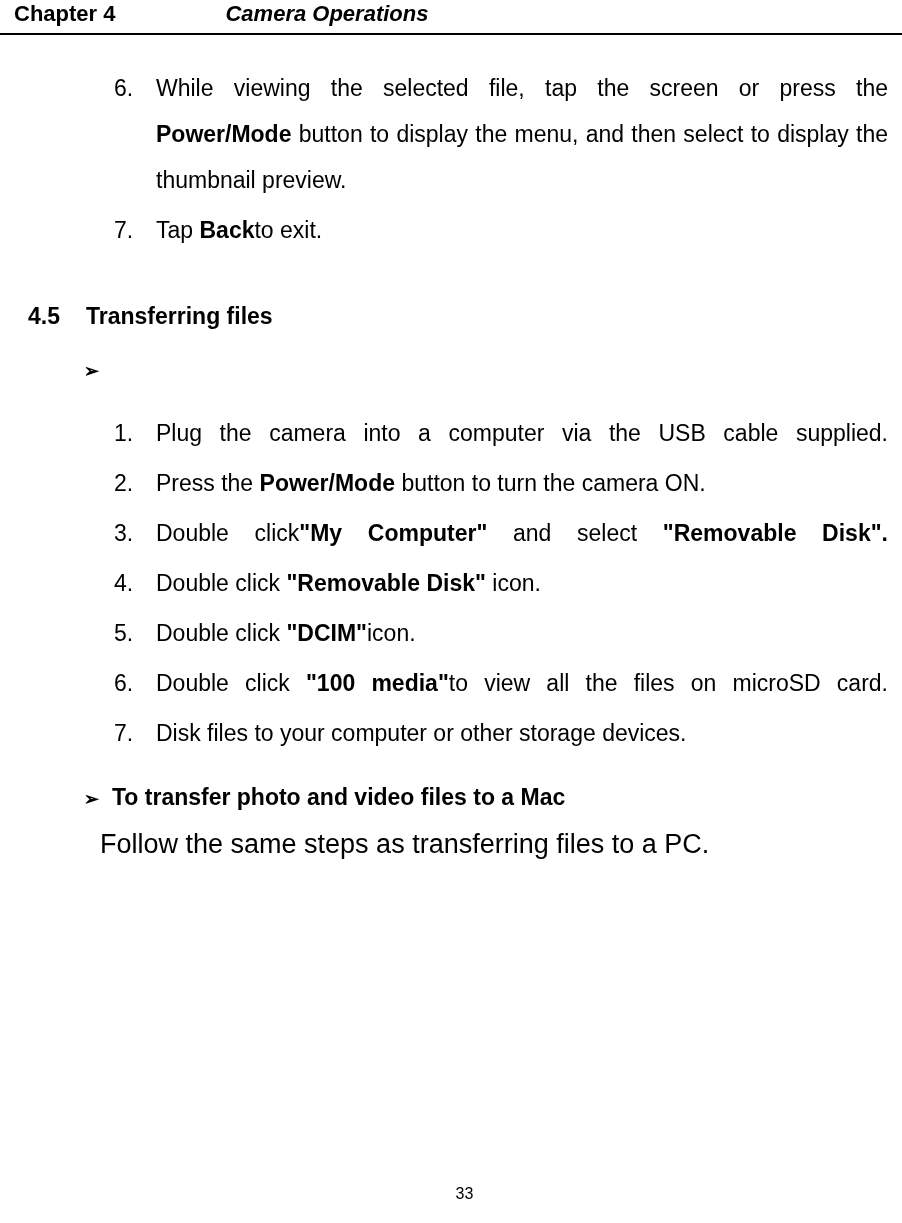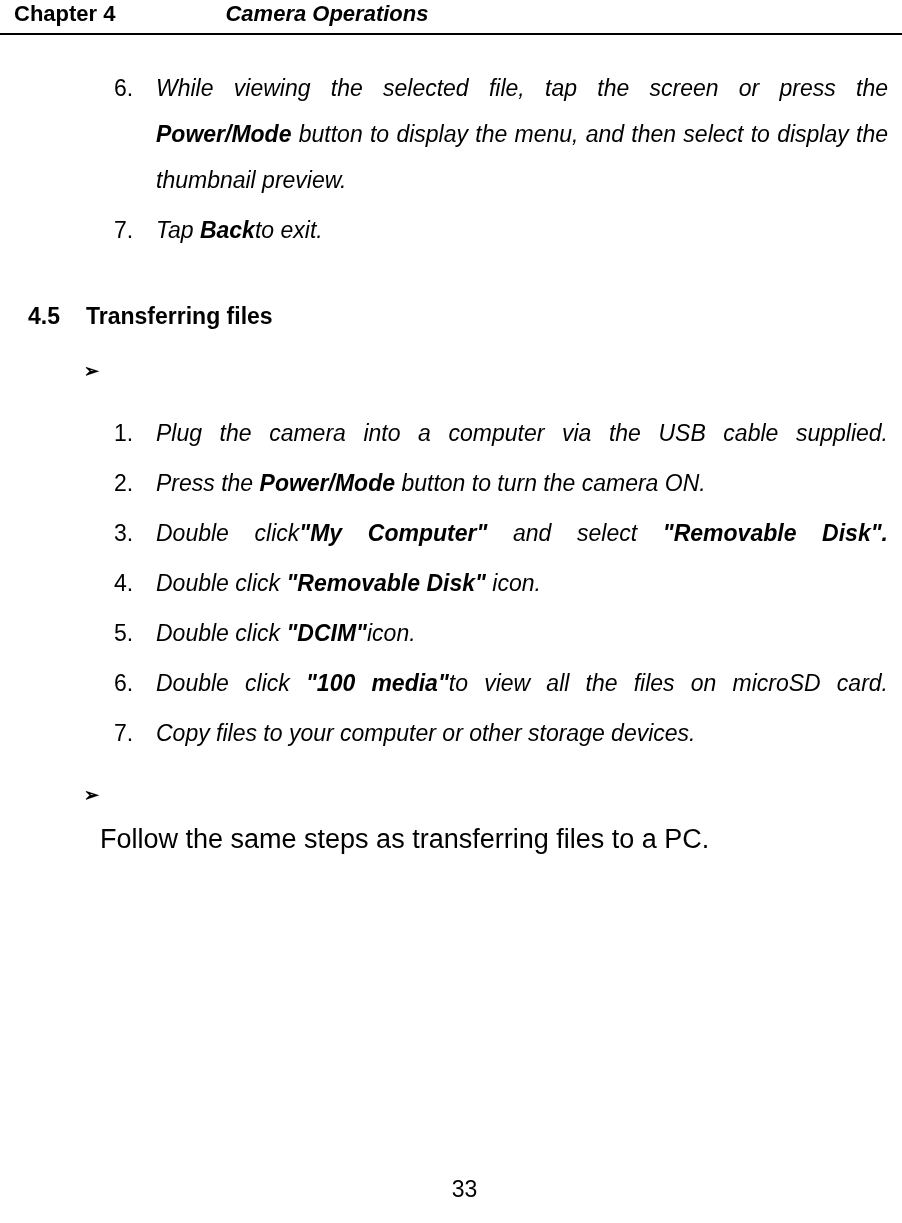--- a/index.html
+++ b/index.html
@@ -43,21 +43,20 @@
       font-size: 23px;
       line-height: 2.0;
       text-align: justify;
     }
     .numbered-item .num {
       min-width: 42px;
       padding-right: 8px;
     }
     .numbered-item .txt {
       flex: 1;
-      font-style: italic;
     }
     .bold {
       font-weight: bold;
     }
     .section-heading {
       display: flex;
       font-weight: bold;
       font-size: 23px;
       margin-top: 50px;
       margin-bottom: 30px;
@@ -86,21 +85,21 @@
       font-size: 27px;
       line-height: 2.0;
       margin-bottom: 4px;
     }
     .page-number {
       position: absolute;
       bottom: 20px;
       left: 0;
       right: 0;
       text-align: center;
-      font-size: 23px;
+      font-size: 16px;
       padding-left: 27px;
     }
     .justify {
       text-align: justify;
       text-align-last: left;
     }
     .justify-all {
       text-align: justify;
       text-align-last: justify;
     }
@@ -173,24 +172,25 @@
 
   <div class="numbered-item">
     <div class="num">6.</div>
     <div class="txt justify-all">
       <span>Double click </span><span class="bold">"100 media"</span><span>to view all the files on microSD card.</span>
     </div>
   </div>
 
   <div class="numbered-item">
     <div class="num">7.</div>
-    <div class="txt">Copy files to your computer or other storage devices.</div>
+    <div class="txt">Disk files to your computer or other storage devices.</div>
   </div>
 
   <div class="bullet-heading" style="margin-top:28px; margin-bottom:6px;">
     <span class="arrow">➢</span>
+    <span>To transfer photo and video files to a Mac</span>
   </div>
 
   <div class="body-text">Follow the same steps as transferring files to a PC.</div>
 
 </div>
 
 <div class="page-number">33</div>
 
 </body></html>

